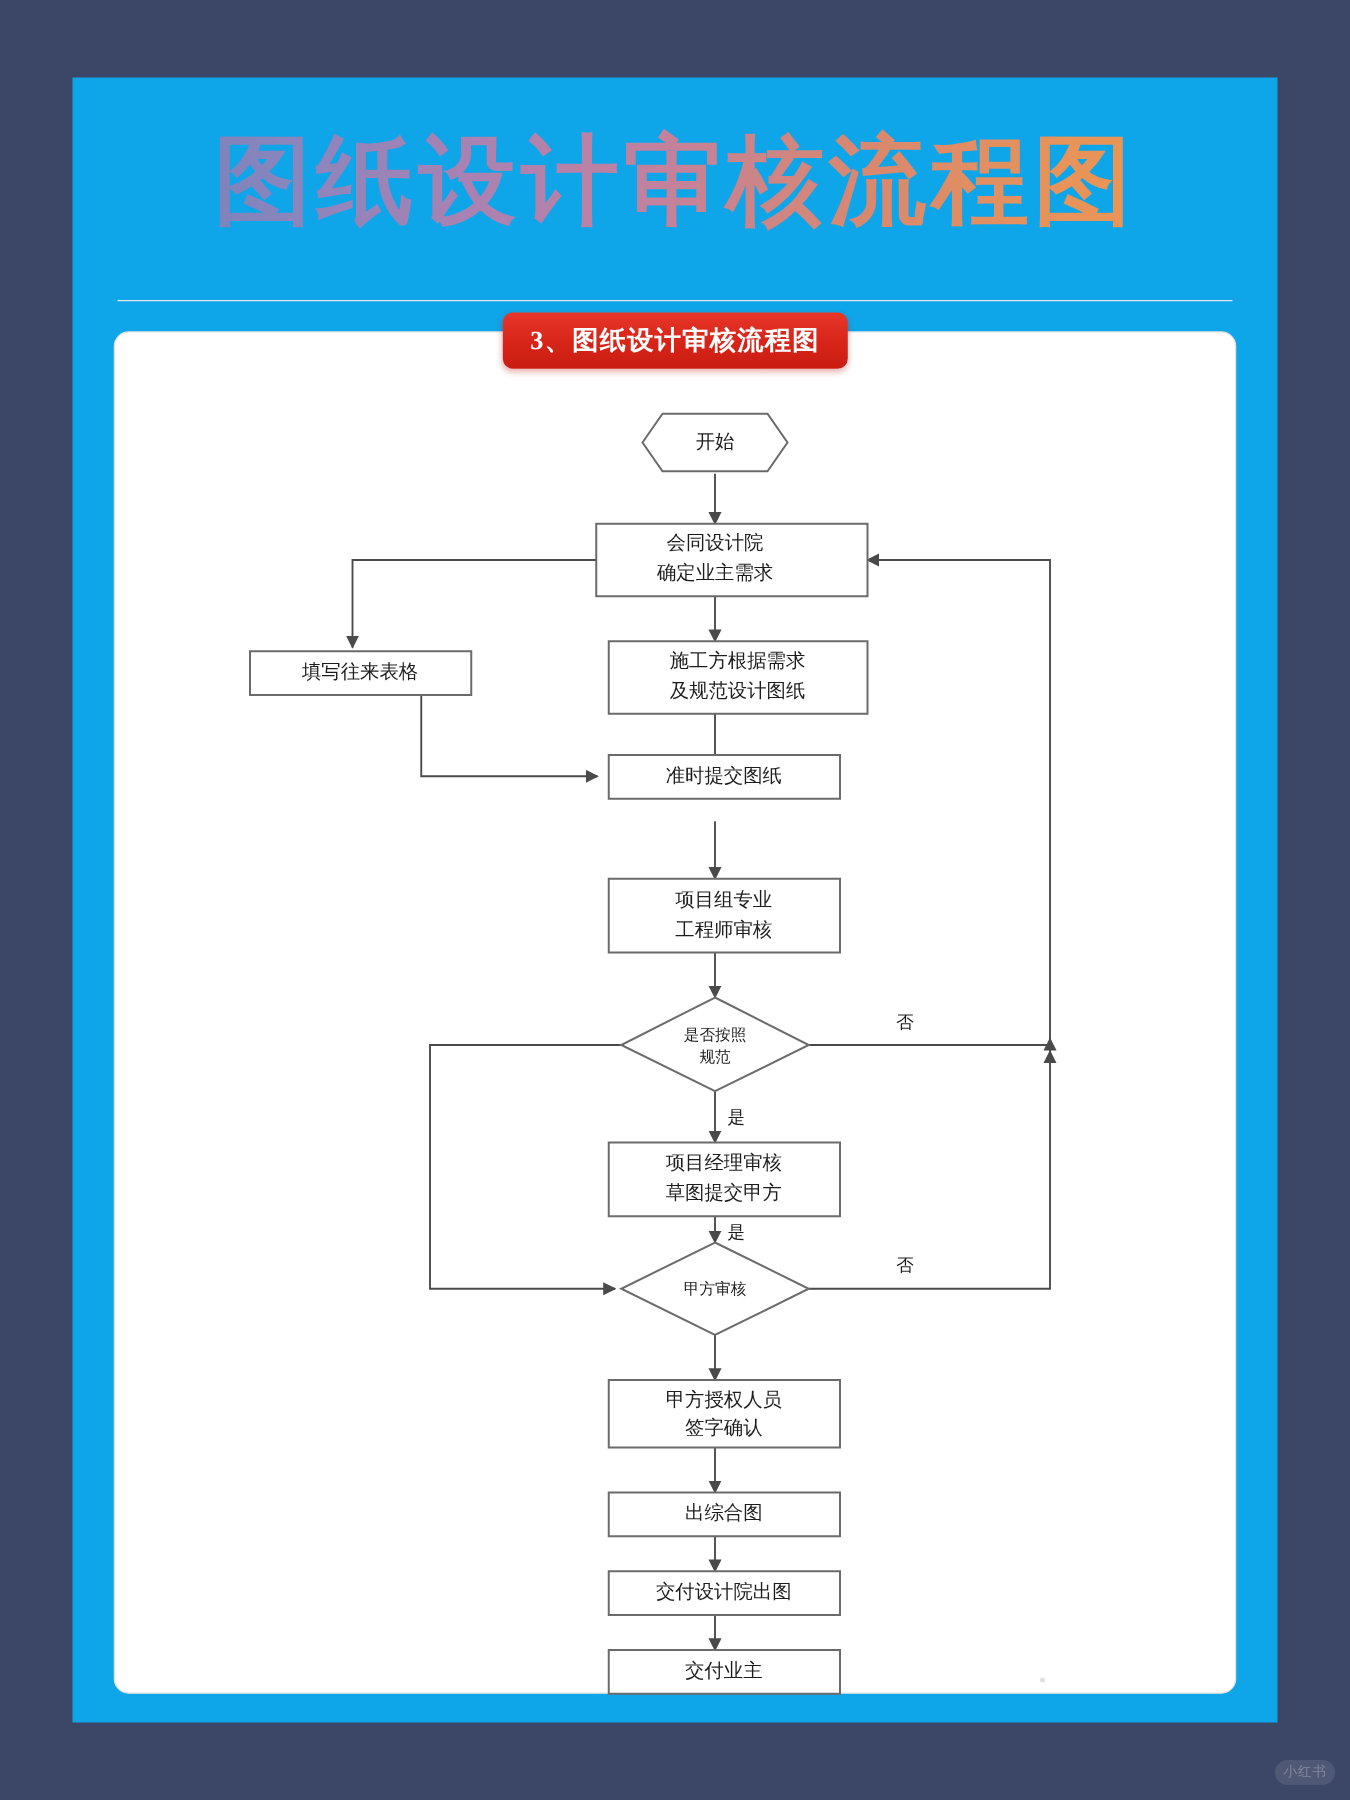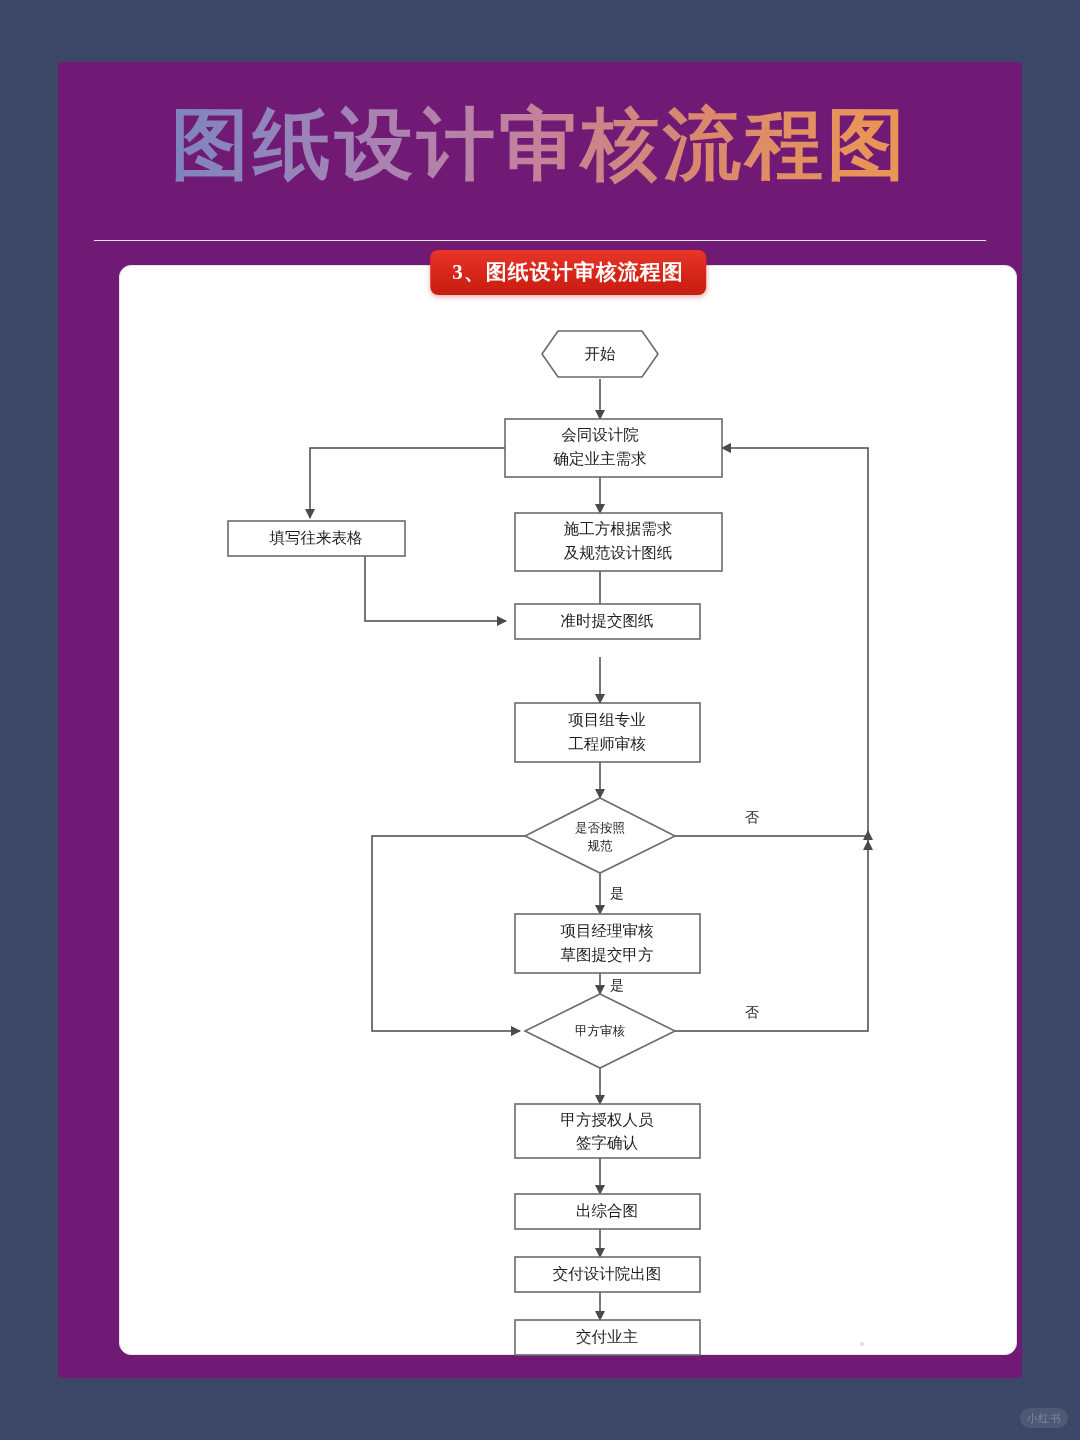--- a/index.html
+++ b/index.html
@@ -15,21 +15,21 @@
     position: relative;
   }
 
   
   #page-card {
     position: absolute;
     left: 58px;
     top: 62px;
     width: 964px;
     height: 1316px;
-    background: #701a75;
+    background: #0ea5e9;
   }
 
   
   #title-block {
     position: absolute;
     left: 0;
     top: 38px;
     width: 964px;
     text-align: center;
   }
@@ -62,21 +62,20 @@
   #chart-card {
     position: absolute;
     left: 33px;
     top: 203px;
     width: 898px;
     height: 1090px;
     border: 1px solid #e3e3e3;
     border-radius: 12px;
     background: #ffffff;
     box-sizing: border-box;
-    margin-left: 28px;
   }
 
   
   #section-banner {
     position: absolute;
     left: 50%;
     top: -16px;
     transform: translateX(-50%);
     background: linear-gradient(to bottom, #e8372a 0%, #d62418 55%, #c91d12 100%);
     color: #ffffff;

